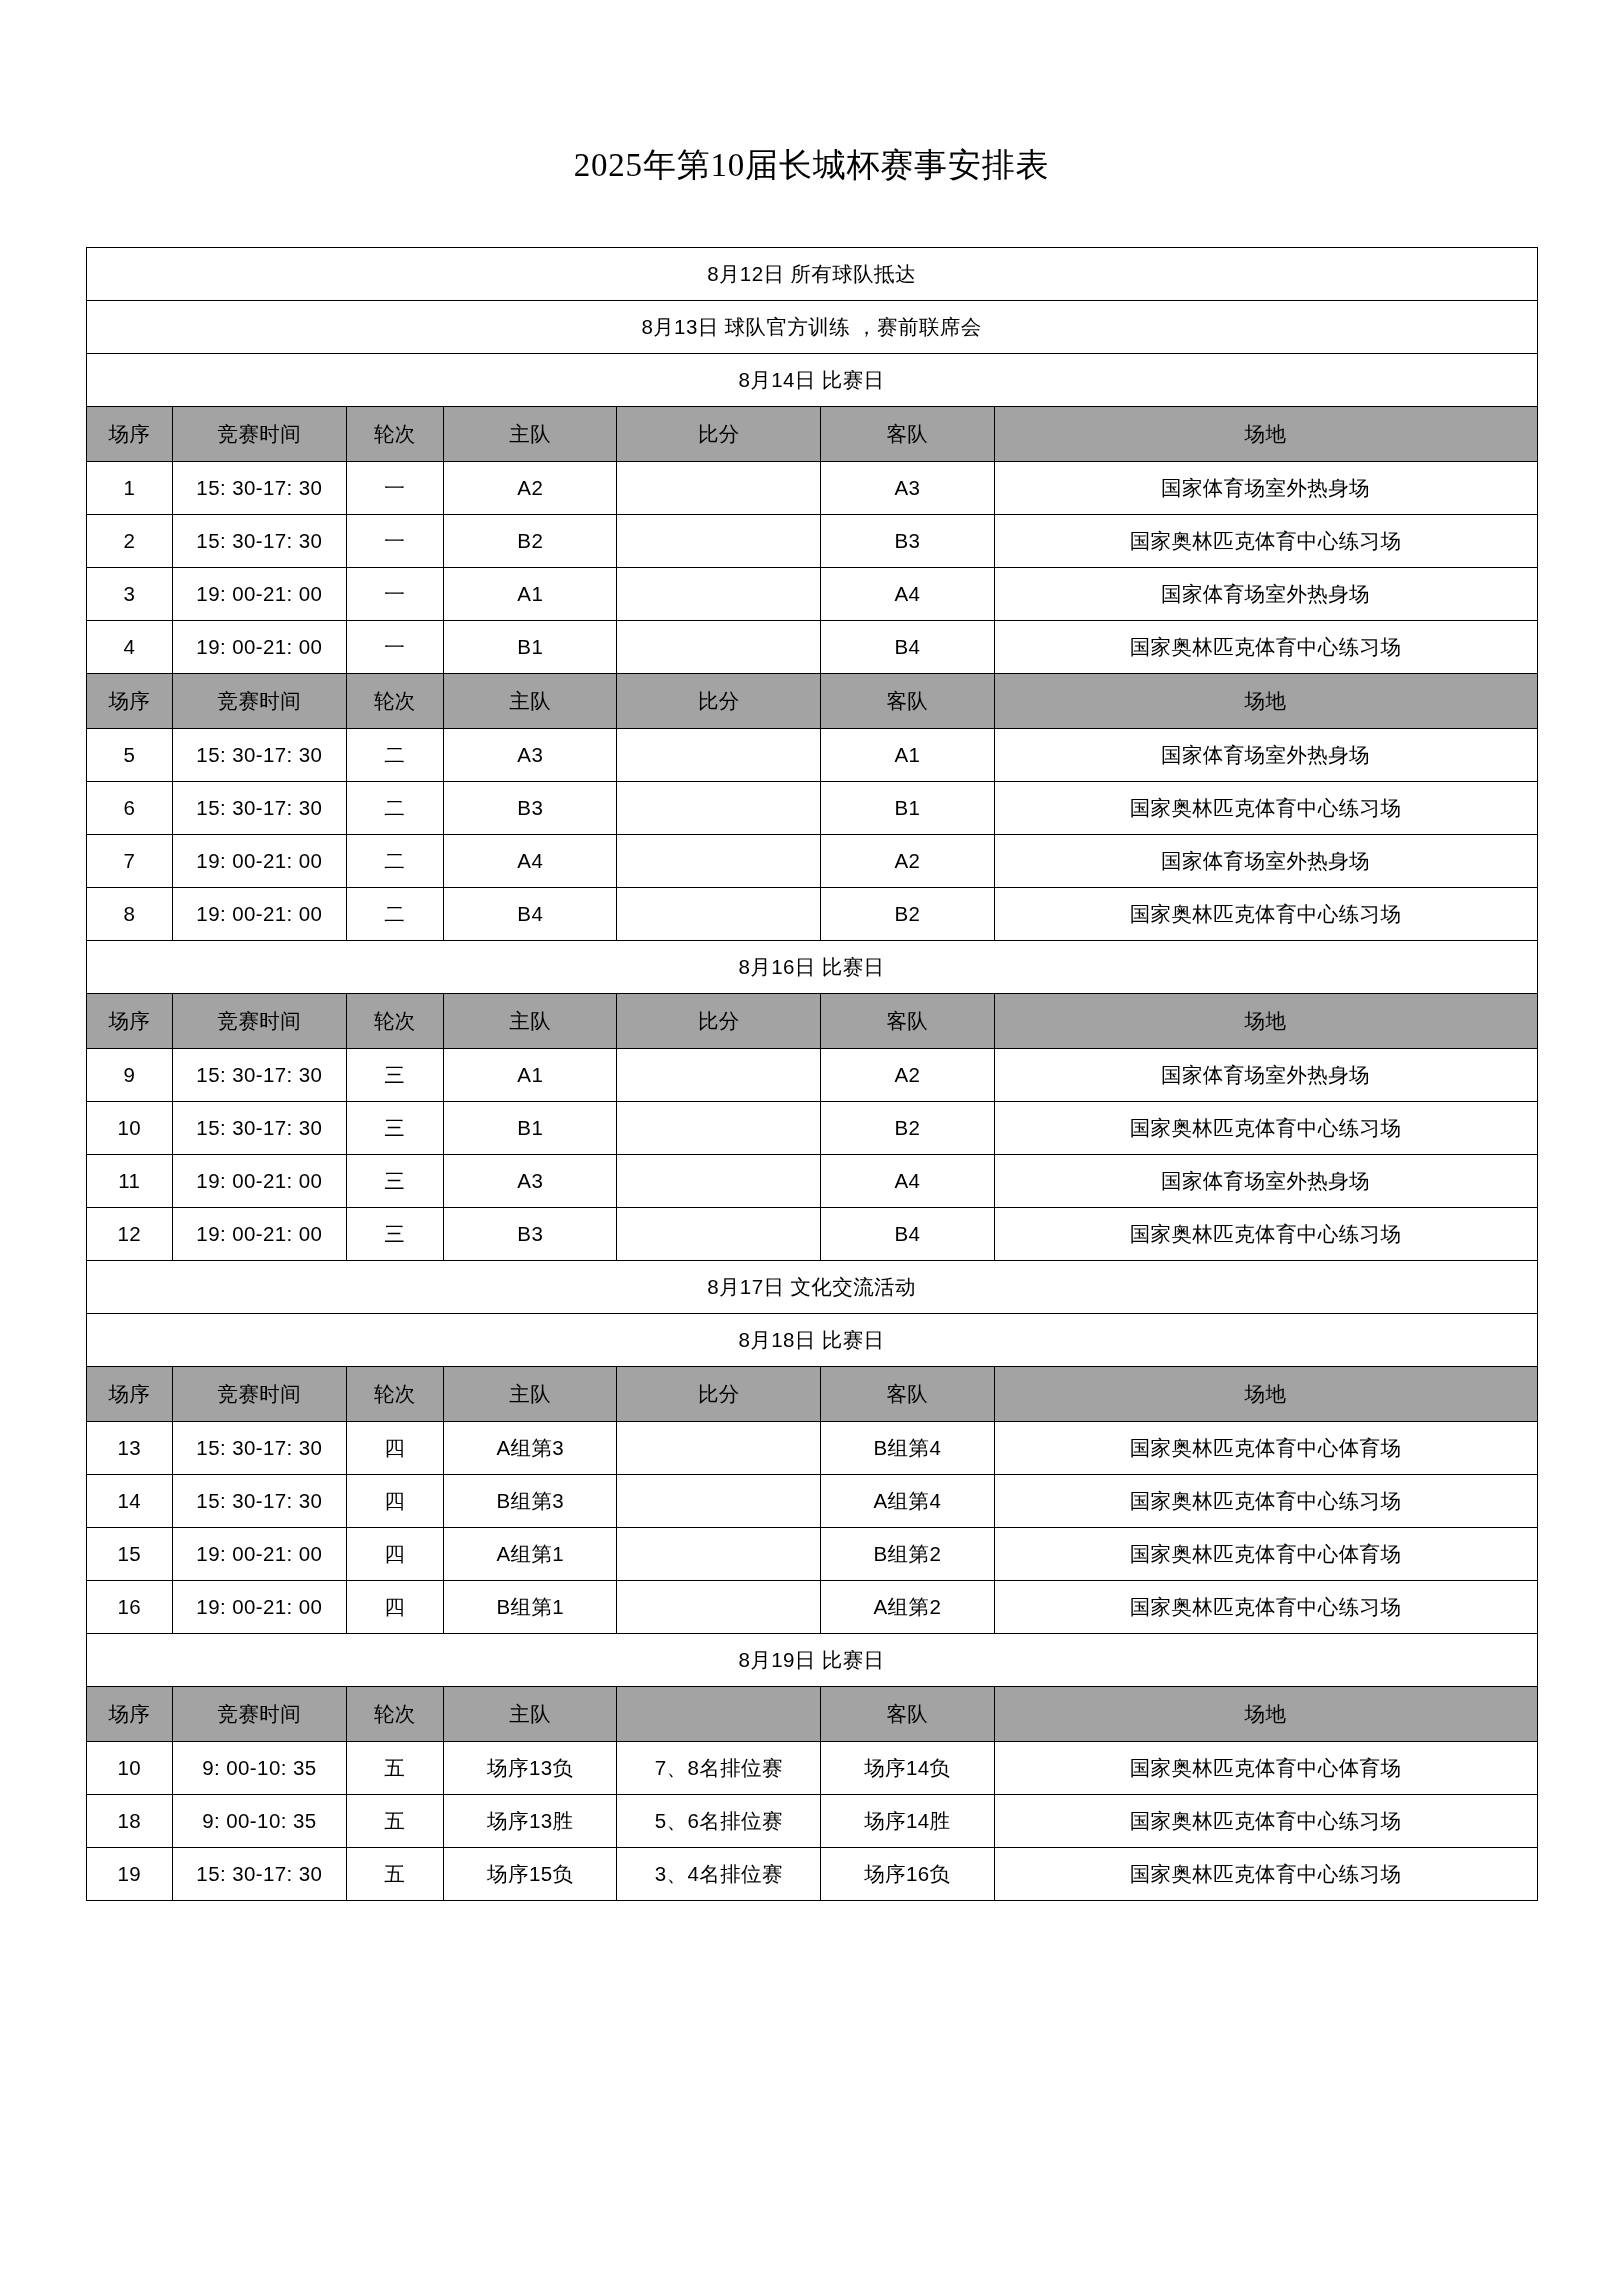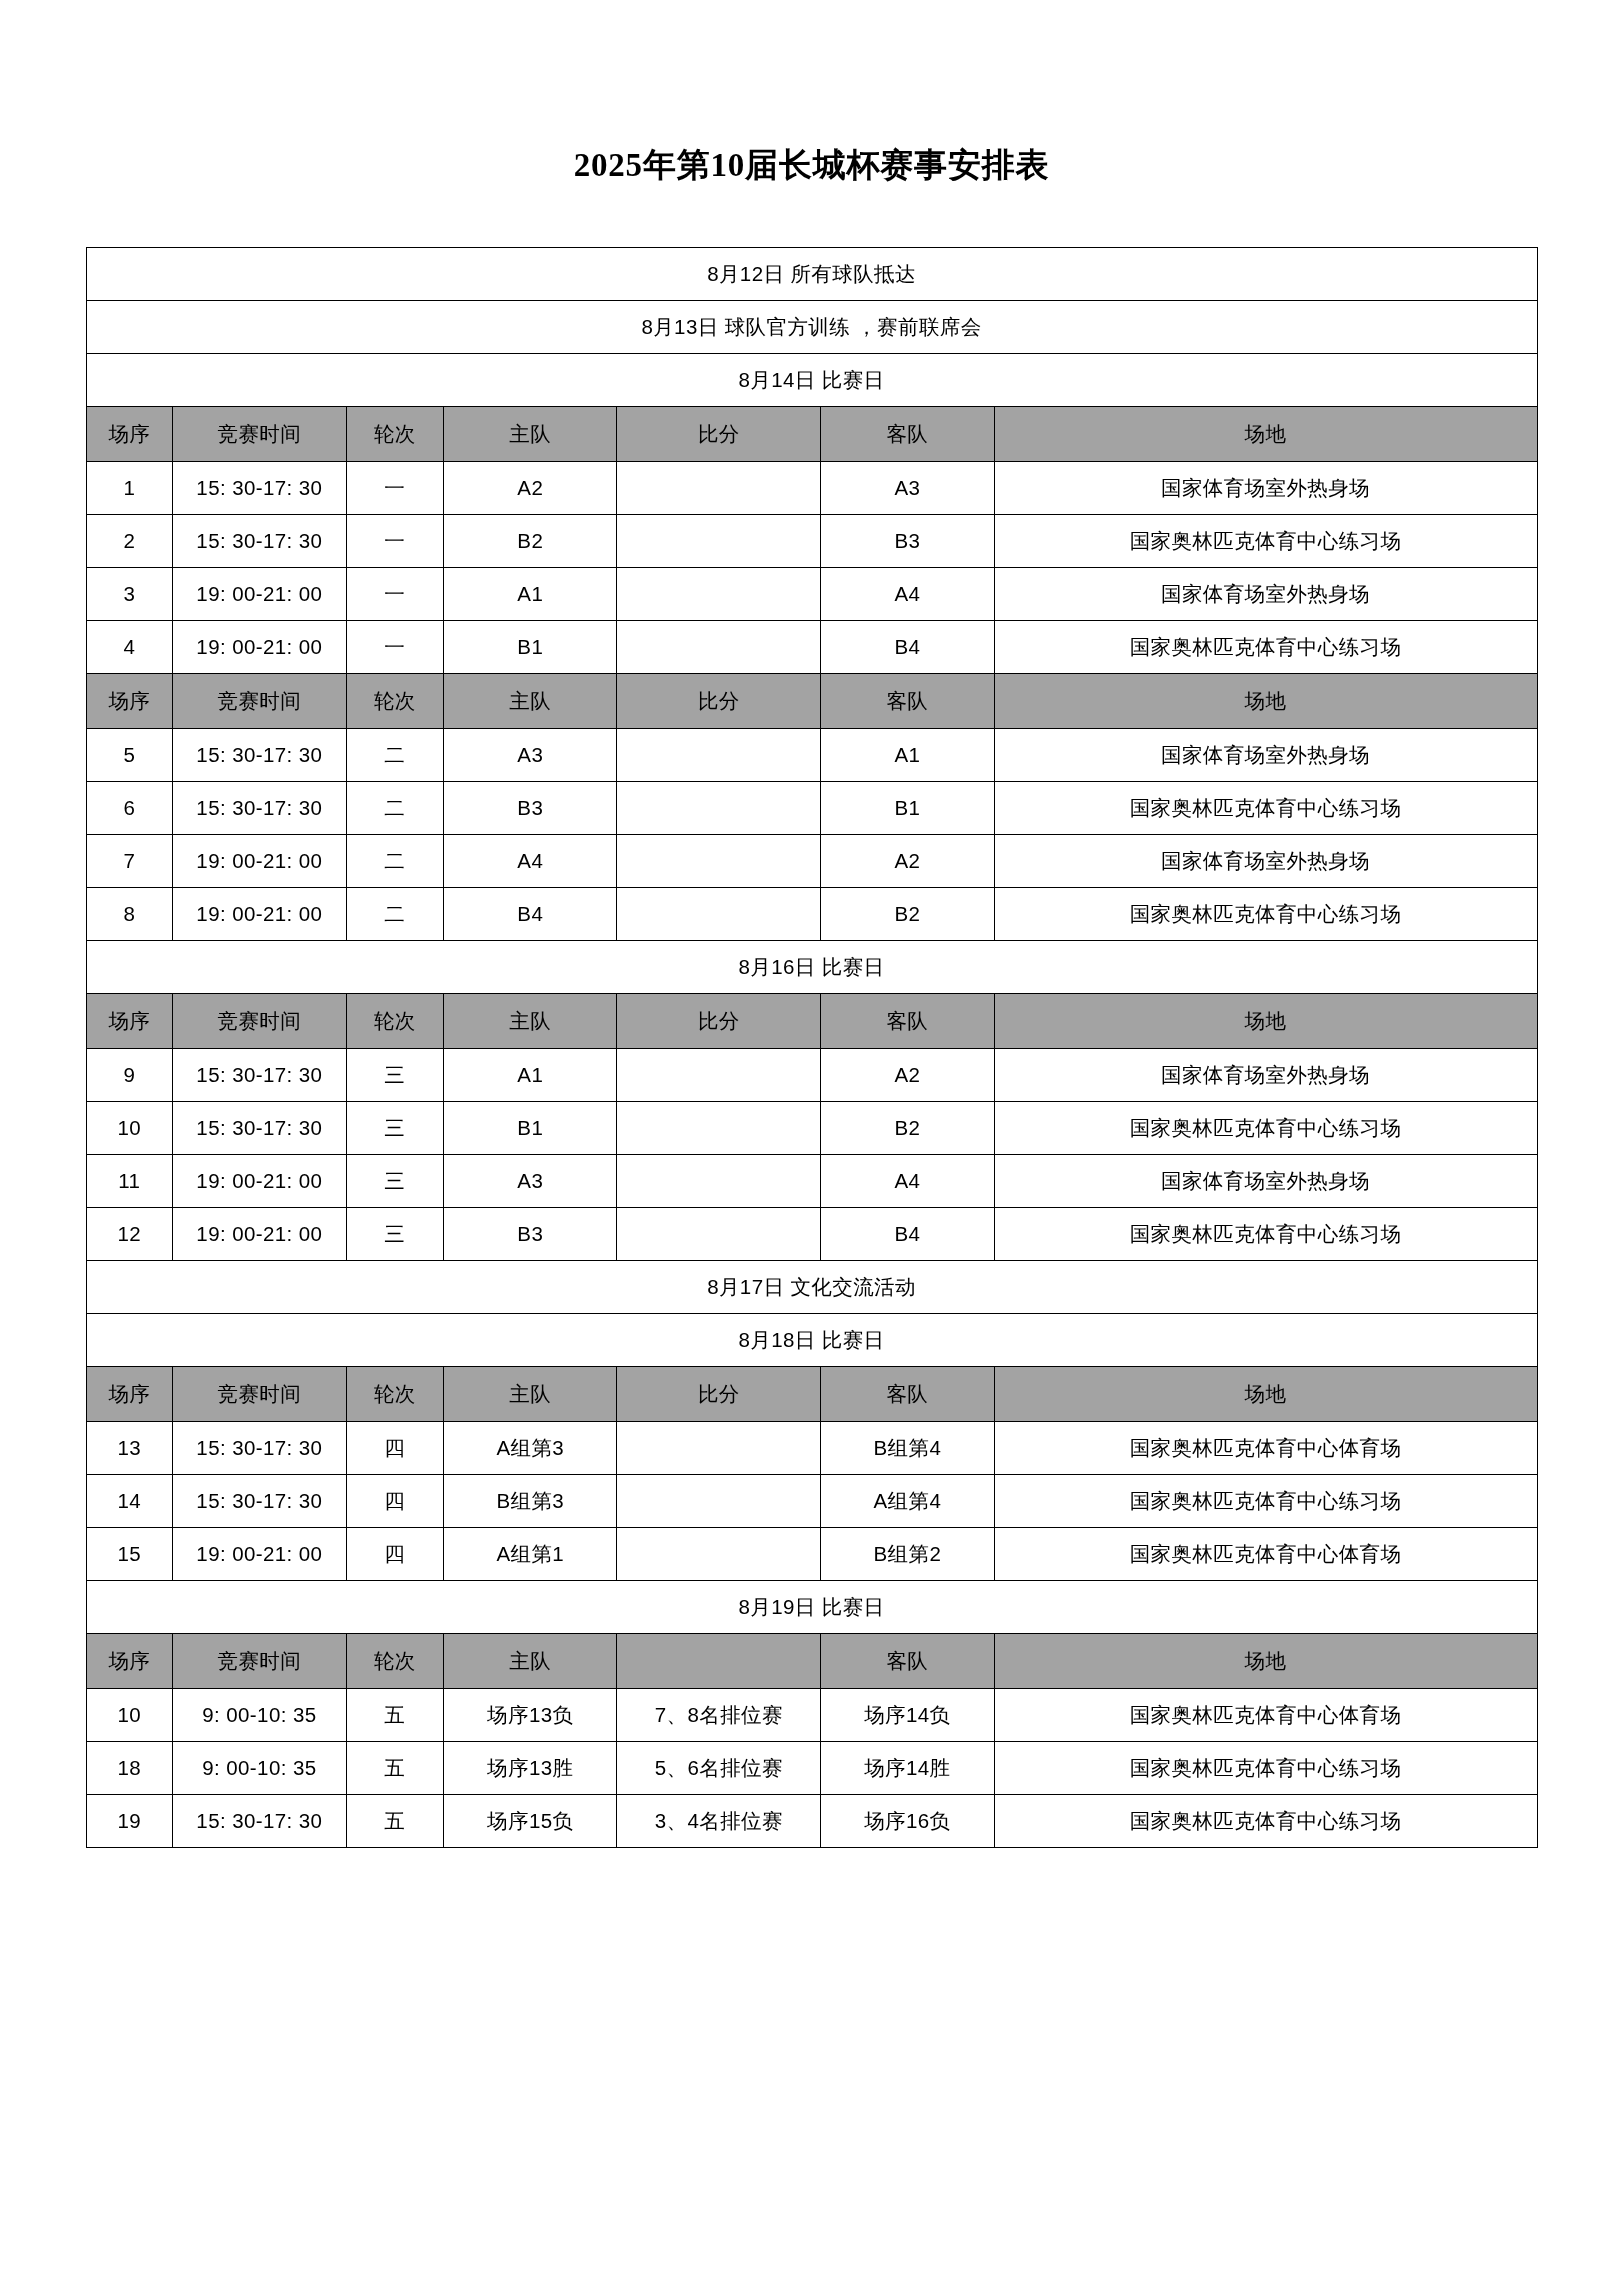--- a/index.html
+++ b/index.html
@@ -17,21 +17,21 @@
   .page {
     width: 1623px;
     height: 2295px;
     box-sizing: border-box;
     padding: 0;
     position: relative;
   }
   .doc-title {
     text-align: center;
     font-size: 33px;
-    font-weight: bold;
+    font-weight: normal;
     letter-spacing: 0.8px;
     margin-top: 143px;
     margin-bottom: 0;
     font-family: "Liberation Serif", "DejaVu Serif", serif;
   }
   .table-wrap {
     margin: 59px auto 0 auto;
     width: 1452px;
   }
   table.schedule {
@@ -279,20 +279,29 @@
         </tr>
         <tr>
           <td class="num tall">15</td>
           <td class="time tall">19: 00-21: 00</td>
           <td class="tall">四</td>
           <td class="tall">A组第1</td>
           <td class="tall"></td>
           <td class="tall">B组第2</td>
           <td class="tall">国家奥林匹克体育中心体育场</td>
         </tr>
+        <tr>
+          <td class="num tall">16</td>
+          <td class="time tall">19: 00-21: 00</td>
+          <td class="tall">四</td>
+          <td class="tall">B组第1</td>
+          <td class="tall"></td>
+          <td class="tall">A组第2</td>
+          <td class="tall">国家奥林匹克体育中心练习场</td>
+        </tr>
 
         <tr>
           <td class="banner taller" colspan="7">8月19日  比赛日</td>
         </tr>
         <tr class="header-row">
           <td>场序</td>
           <td>竞赛时间</td>
           <td>轮次</td>
           <td>主队</td>
           <td></td>

